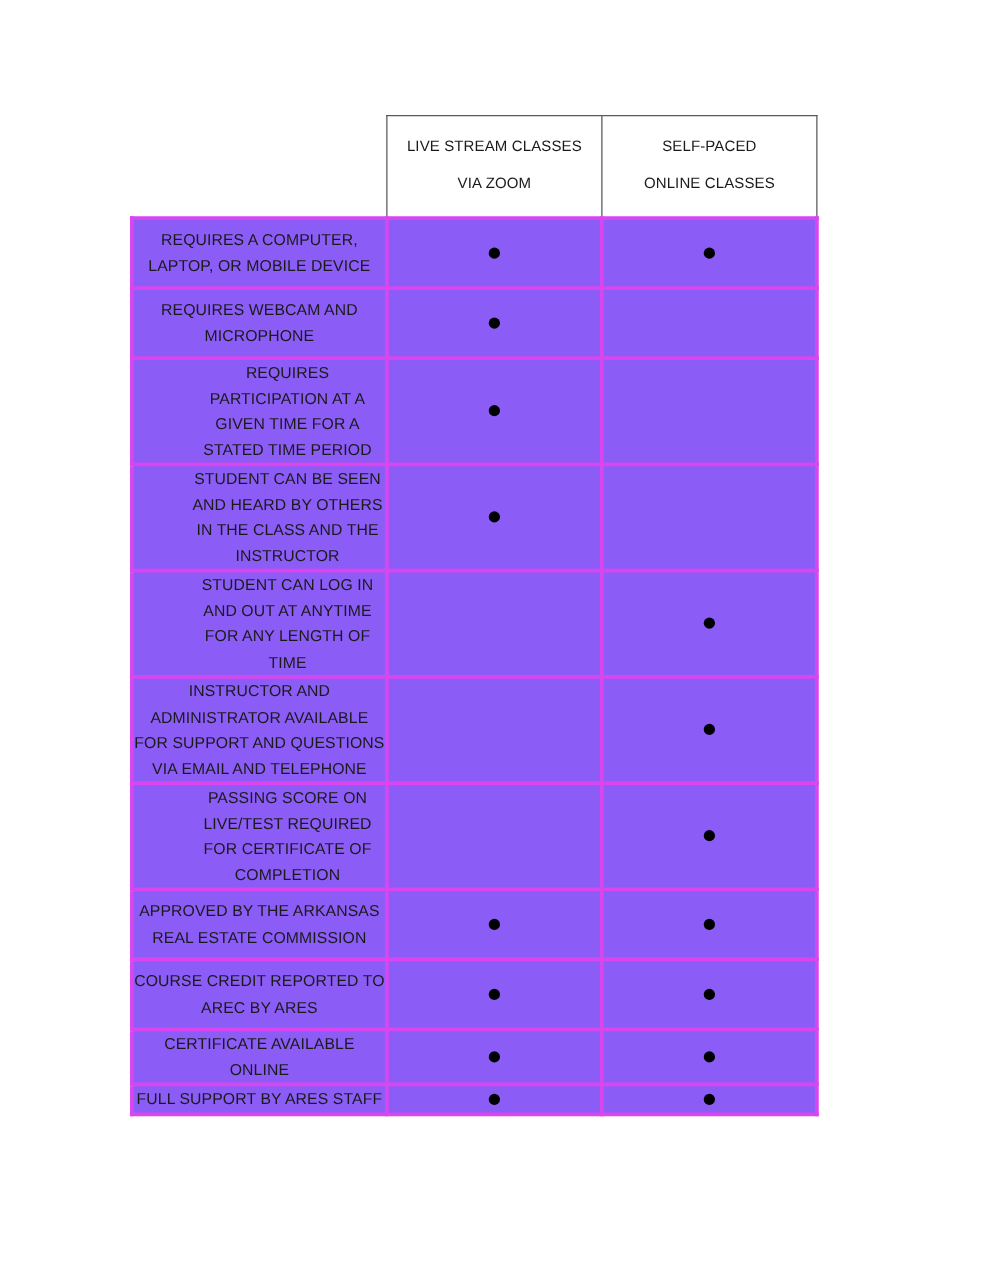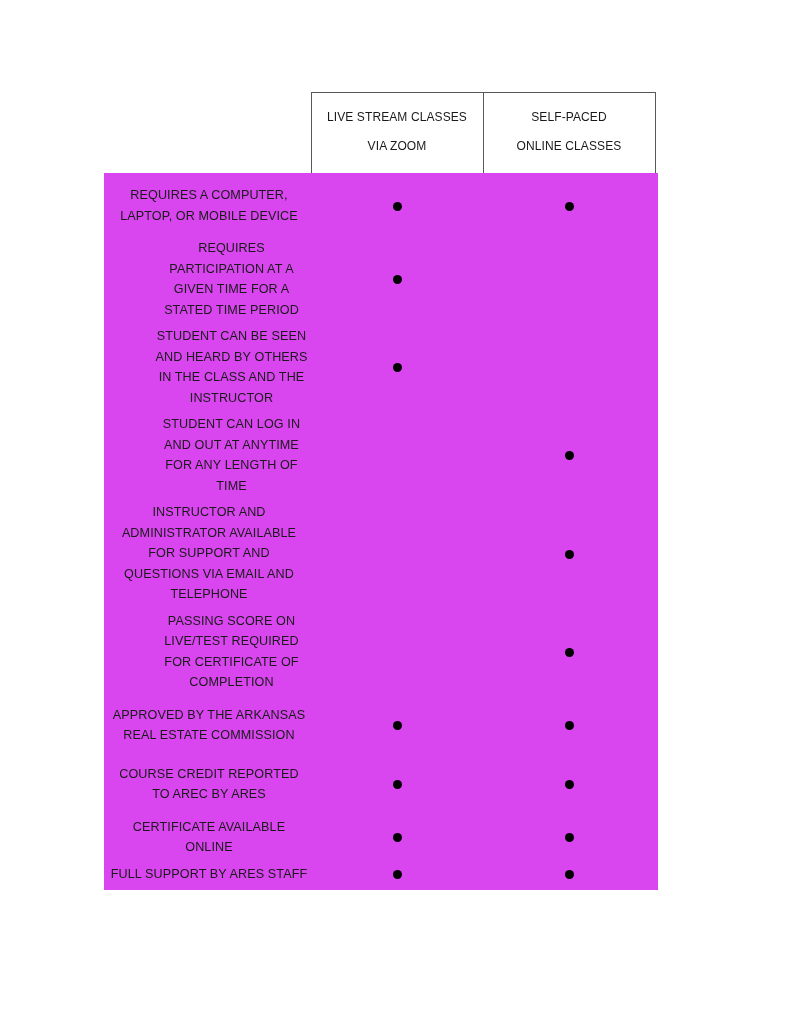--- a/index.html
+++ b/index.html
@@ -51,22 +51,22 @@
   }
 
   
   .cmp-table thead th.corner {
     border: none;
     background: transparent;
   }
 
   
   .cmp-table tbody td {
-    border: 6px solid #d946ef;
-    background: #d946ef;
+    border: 3px solid #d946ef;
+    background: #8b5cf6;
     vertical-align: middle;
     padding: 0;
   }
 
   .feature-cell {
     text-align: center;
     font-size: 12.6px;
     line-height: 20.5px;
     padding: 6px 8px;
     letter-spacing: 0.1px;
@@ -118,20 +118,25 @@
           <span>ONLINE CLASSES</span>
         </th>
       </tr>
     </thead>
     <tbody id="table-body">
         <tr data-rowh="2">
           <td class="feature-cell">REQUIRES A COMPUTER, LAPTOP, OR MOBILE DEVICE</td>
           <td class="mark-cell"><span class="dot"></span></td>
           <td class="mark-cell"><span class="dot"></span></td>
         </tr>
+        <tr data-rowh="2">
+          <td class="feature-cell">REQUIRES WEBCAM AND MICROPHONE</td>
+          <td class="mark-cell"><span class="dot"></span></td>
+          <td class="mark-cell"><span class="dot empty"></span></td>
+        </tr>
         <tr data-rowh="3">
           <td class="feature-cell">REQUIRES PARTICIPATION AT A GIVEN TIME FOR A STATED TIME PERIOD</td>
           <td class="mark-cell"><span class="dot"></span></td>
           <td class="mark-cell"><span class="dot empty"></span></td>
         </tr>
         <tr data-rowh="3">
           <td class="feature-cell">STUDENT CAN BE SEEN AND HEARD BY OTHERS IN THE CLASS AND THE INSTRUCTOR</td>
           <td class="mark-cell"><span class="dot"></span></td>
           <td class="mark-cell"><span class="dot empty"></span></td>
         </tr>

